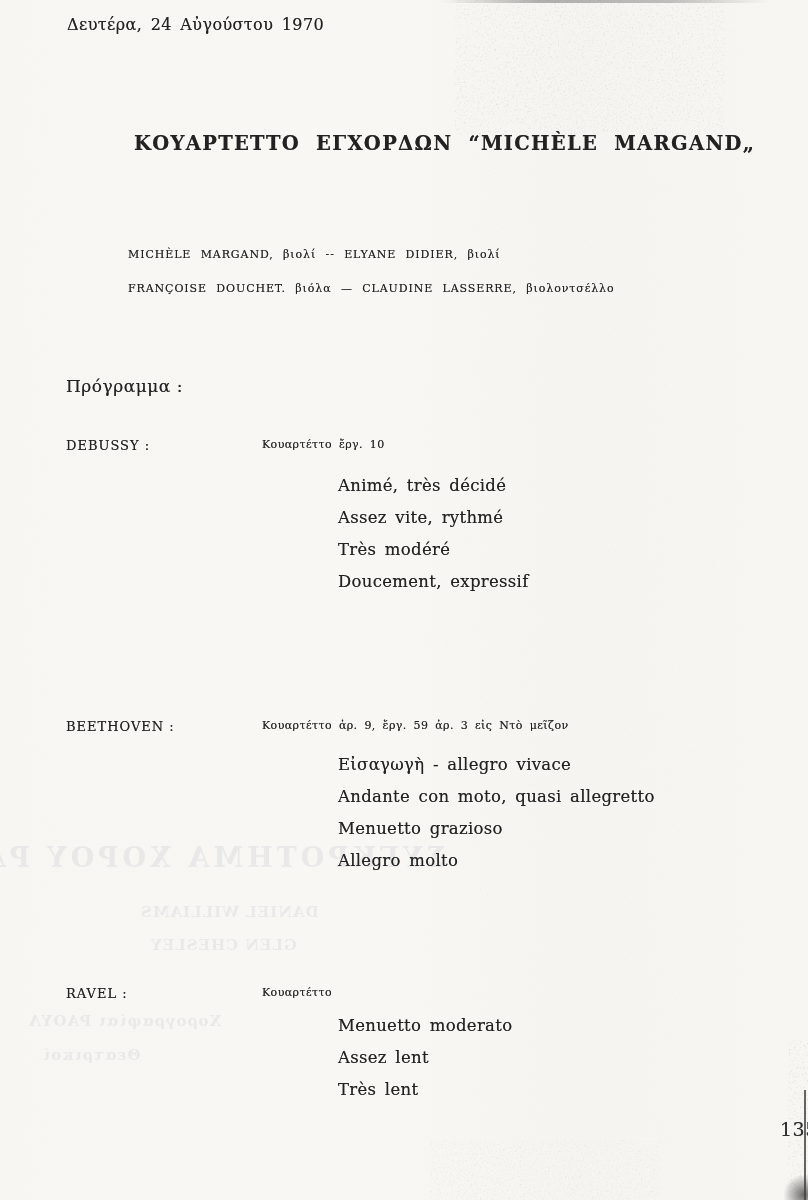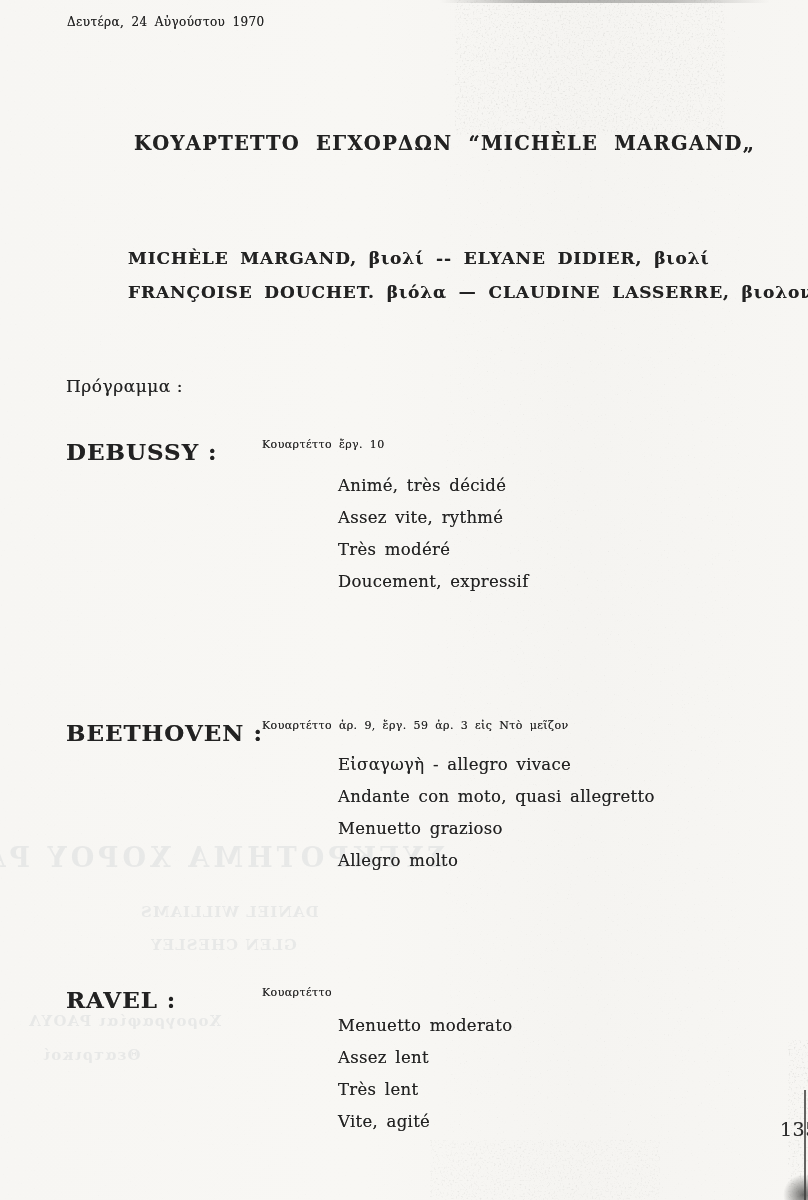--- a/index.html
+++ b/index.html
@@ -15,29 +15,29 @@
     font-family: "DejaVu Serif", "Liberation Serif", serif;
     color: #222222;
   }
   .noise-layer { position: absolute; left: 0; top: 0; z-index: 1; }
   .txt {
     position: absolute;
     white-space: nowrap;
     z-index: 3;
     text-shadow: 0 0 0.5px rgba(25,25,25,0.55);
   }
-  .date    { left: 67px;  top: 15px;  font-size: 12px; letter-spacing: .4px; word-spacing: 3px; }
+  .date    { left: 67px;  top: 15px;  font-size: 16px; letter-spacing: .4px; word-spacing: 3px; }
   .title   { left: 134px; top: 132px; font-size: 19.5px; font-weight: 700;
              letter-spacing: 1.3px; word-spacing: 8px; margin: 0; text-align: right; }
-  .perf    { left: 128px; font-size: 17px; letter-spacing: .9px; word-spacing: 5px; font-weight: bold; }
+  .perf    { left: 128px; font-size: 11px; letter-spacing: .9px; word-spacing: 5px; }
   .perf1   { top: 248px; }
   .perf2   { top: 282px; }
   .program-label { left: 66px; top: 376px; font-size: 17px; letter-spacing: .5px; }
   .section { position: absolute; left: 0; top: 0; width: 808px; z-index: 3; }
-  .composer { position: absolute; left: 66px; font-size: 23px; font-weight: 700;
+  .composer { position: absolute; left: 66px; font-size: 13px; font-weight: 400;
               letter-spacing: 1px; white-space: nowrap; text-shadow: 0 0 .5px rgba(25,25,25,.55); }
   .work     { position: absolute; left: 262px; font-size: 11px; letter-spacing: .4px;
               word-spacing: 3px; white-space: nowrap; text-shadow: 0 0 .5px rgba(25,25,25,.55); }
   .movements { position: absolute; left: 330px; font-size: 16.5px; line-height: 32px;
                letter-spacing: .3px; word-spacing: 3px; white-space: nowrap;
                text-shadow: 0 0 .5px rgba(25,25,25,.55); margin-left: 8px; }
   .s0 .composer, .s0 .work { top: 438px; }  .s0 .movements { top: 470px; }
   .s1 .composer, .s1 .work { top: 719px; }  .s1 .movements { top: 749px; }
   .s2 .composer, .s2 .work { top: 986px; }  .s2 .movements { top: 1010px; }
   .pagenum { left: 780px; top: 1118px; font-size: 19px; letter-spacing: .5px; color: #2e2e2e; }
@@ -136,21 +136,20 @@
     </div>
   </section>
 
   <section class="section s2">
     <div class="composer">RAVEL :</div>
     <div class="work">Κουαρτέττο</div>
     <div class="movements">
       <div>Menuetto moderato</div>
       <div>Assez lent</div>
       <div>Très lent</div>
-      <div>Vite, agité</div>
     </div>
   </section>
 
   <div class="txt pagenum">135</div>
 
   <div class="edge-line"></div>
   <div class="corner-blob"></div>
   <div class="top-edge"></div>
 
 </div>

